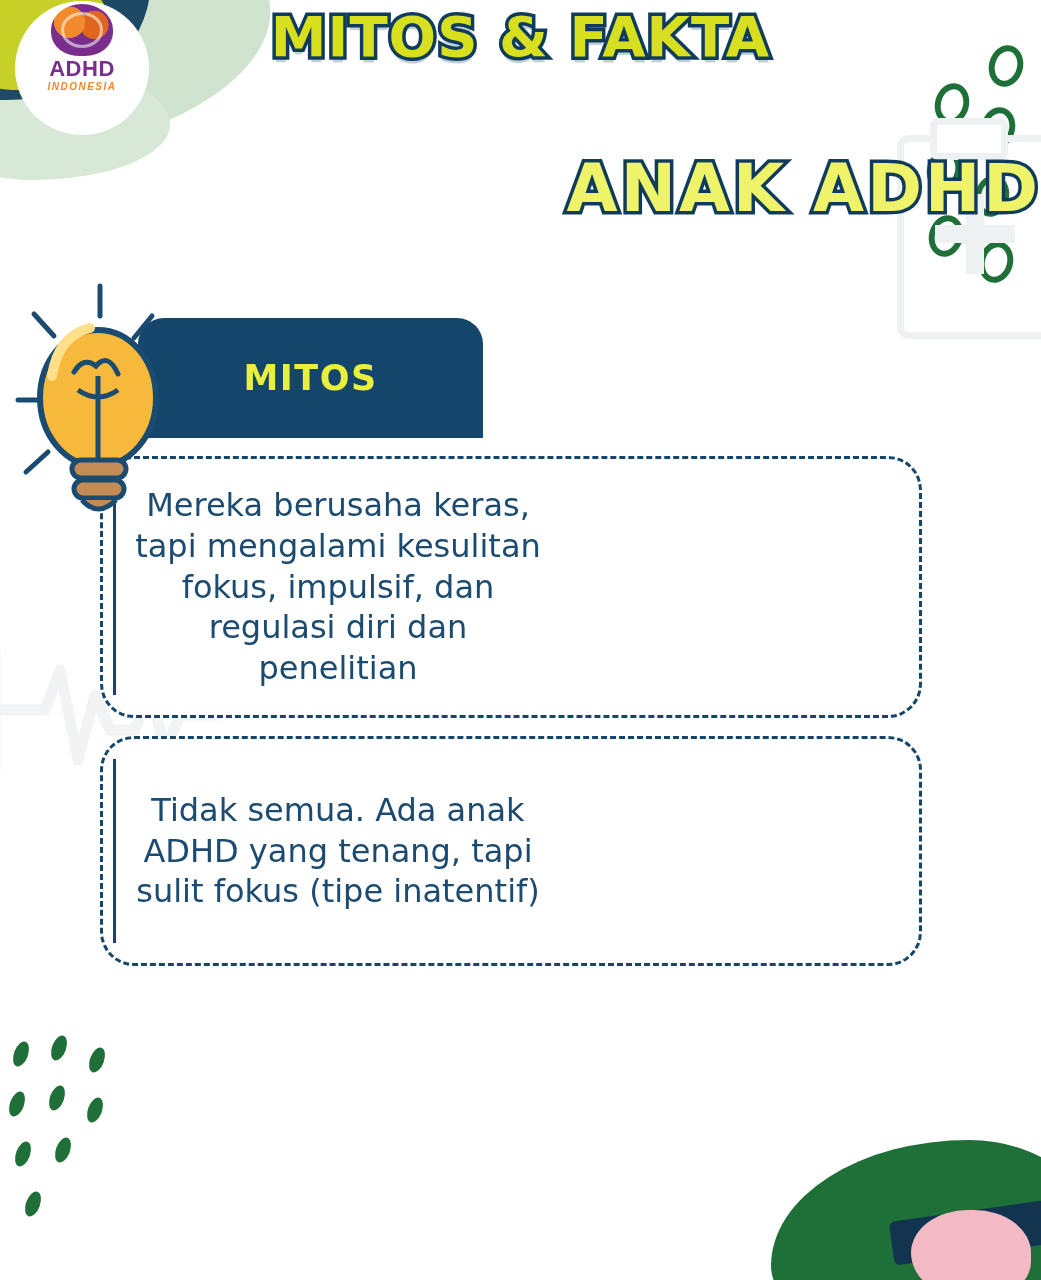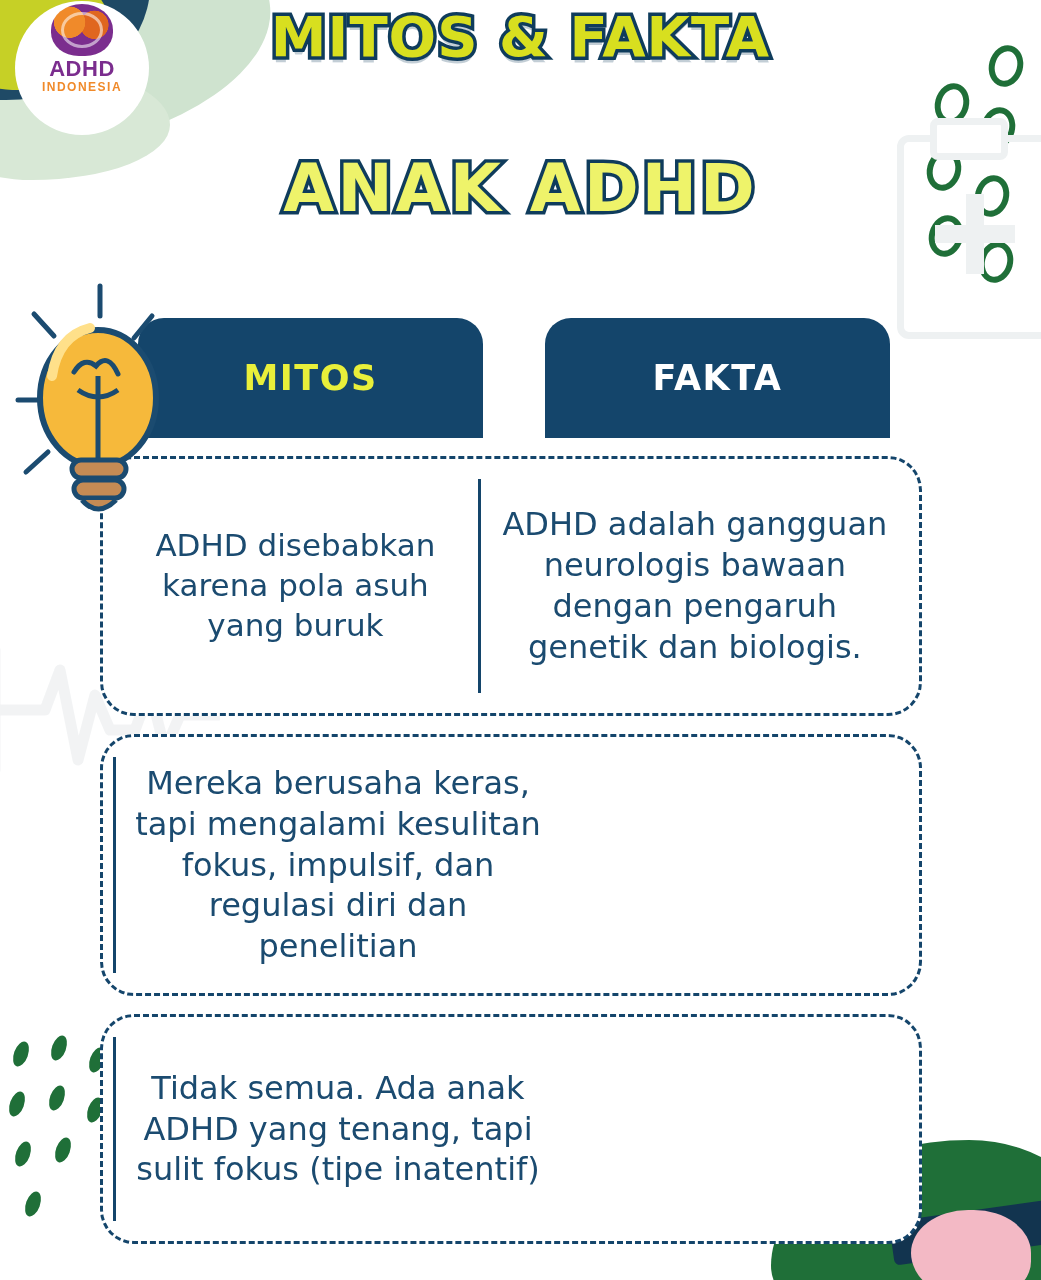--- a/index.html
+++ b/index.html
@@ -199,24 +199,25 @@
   }
   .logo .logo-main {
     font-weight: bold;
     font-size: 22px;
     letter-spacing: .5px;
     color: #7b2d8e;
     line-height: 1;
   }
   .logo .logo-sub {
     font-weight: bold;
-    font-size: 12px;
+    font-size: 10px;
     letter-spacing: 1.5px;
     color: #f08a2a;
     line-height: 1.3;
+    font-style: italic;
   }
 
   
   .title-main {
     position: absolute;
     left: 0;
     right: 0;
     top: 4px;
     text-align: center;
     z-index: 4;
@@ -227,21 +228,21 @@
     color: #d8df1f;
     -webkit-text-stroke: 7px #0f3c5c;
     paint-order: stroke fill;
     text-shadow: 0 6px 0 rgba(15,60,92,.25);
   }
   .title-sub {
     position: absolute;
     left: 0;
     right: 0;
     top: 150px;
-    text-align: center;
+    text-align: right;
     z-index: 4;
     font-family: "DejaVu Sans", sans-serif;
     font-weight: bold;
     font-size: 66px;
     letter-spacing: 3px;
     color: #eef36a;
     -webkit-text-stroke: 7px #0f3c5c;
     paint-order: stroke fill;
   }
 
@@ -387,28 +388,22 @@
   <path d="M66 110 q20 14 40 0" fill="none" stroke="#1b4b70" stroke-width="5"></path>
   <rect x="60" y="180" width="54" height="18" rx="9" fill="#c58b54" stroke="#1b4b70" stroke-width="5"></rect>
   <rect x="62" y="200" width="50" height="18" rx="9" fill="#c58b54" stroke="#1b4b70" stroke-width="5"></rect>
   <path d="M70 220 q16 18 34 0" fill="#c58b54" stroke="#1b4b70" stroke-width="5"></path>
 </svg>
 
 <div class="table">
 
   <div class="head-row">
     <div class="head-cell mitos">MITOS</div>
-    <div class="head-cell fakta">FAKTA</div>
-  </div>
-
-  <div class="row" style="min-height:260px;">
-    <div class="cell mitos">ADHD disebabkan karena pola asuh yang buruk</div>
-    <div class="divider"></div>
-    <div class="cell fakta">ADHD adalah gangguan neurologis bawaan dengan pengaruh genetik dan biologis.</div>
-  </div>
+  </div>
+
 
   <div class="row" style="min-height:262px;">
     <div class="divider"></div>
     <div class="cell fakta">Mereka berusaha keras, tapi mengalami kesulitan fokus, impulsif, dan regulasi diri dan penelitian</div>
   </div>
 
   <div class="row" style="min-height:230px;">
     <div class="divider"></div>
     <div class="cell fakta">Tidak semua. Ada anak ADHD yang tenang, tapi sulit fokus (tipe inatentif)</div>
   </div>

